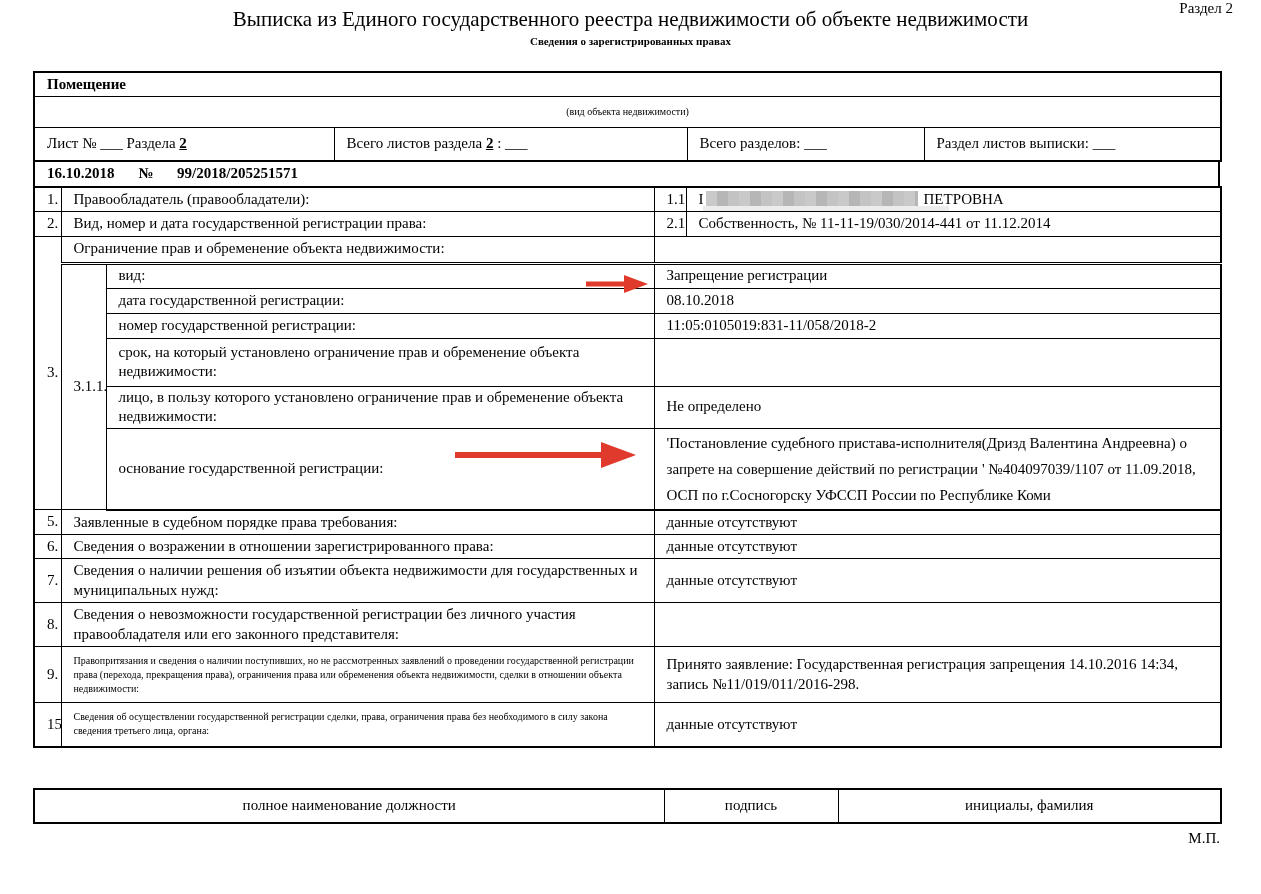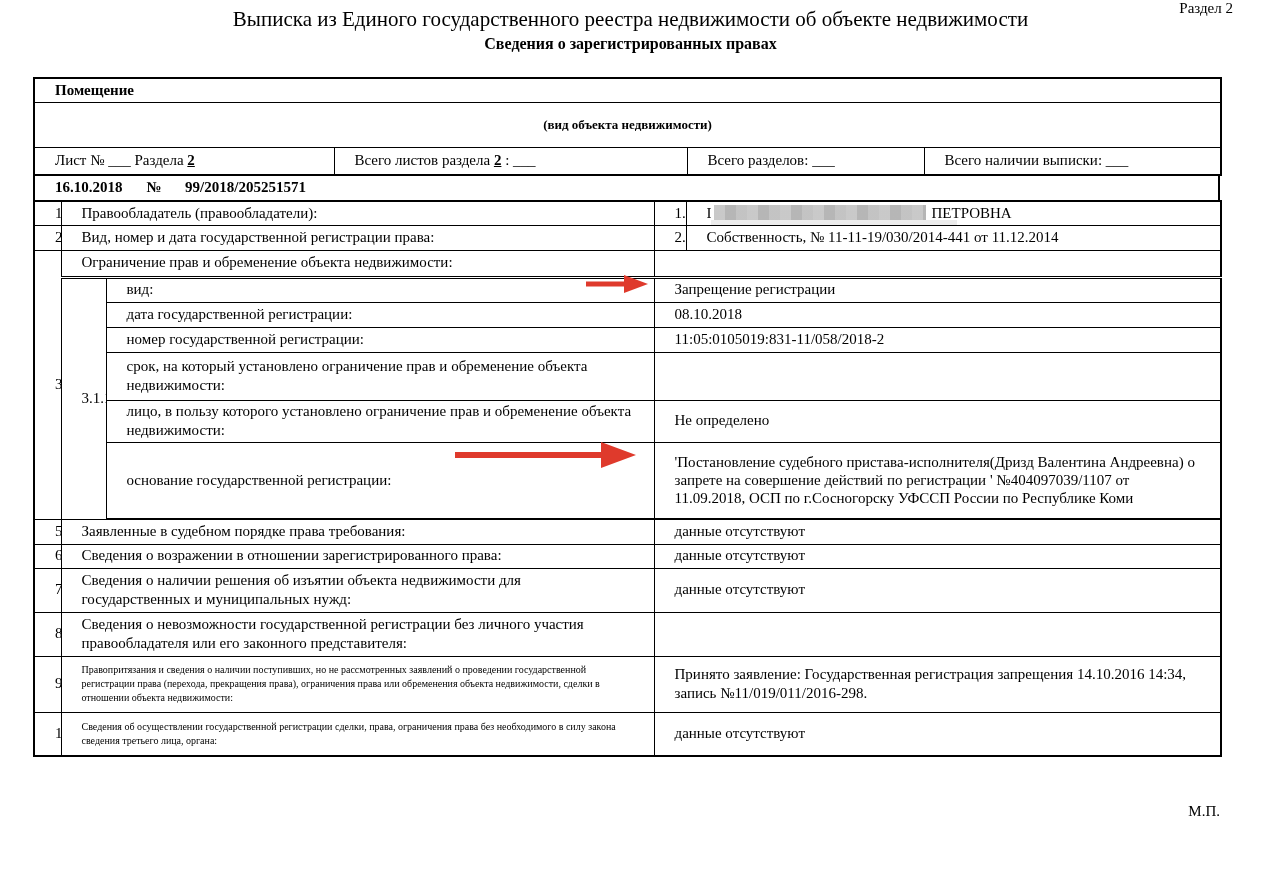--- a/index.html
+++ b/index.html
@@ -7,41 +7,41 @@
   body {
     width:1261px; height:894px; overflow:hidden;
     font-family:"Liberation Serif","DejaVu Serif",serif;
     font-size:15px; color:#000; position:relative;
   }
   .page { position:relative; width:1261px; height:894px; }
 
   .section-label { position:absolute; top:-7px; right:28px; font-size:15px; }
 
   .title    { text-align:center; margin-top:7px; font-size:21px; }
-  .subtitle { text-align:center; margin-top:3px; font-size:16px; font-weight:bold; }
+  .subtitle { text-align:center; margin-top:3px; font-size:11px; font-weight:bold; }
 
   table { border-collapse:collapse; table-layout:fixed; margin-left:33px; width:1187px; }
   table, td { border:1px solid #000; }
   table { border:2px solid #000; }
-  td { padding:1px 20px; vertical-align:middle; overflow:hidden; line-height:1.28; }
+  td { padding:1px 12px; vertical-align:middle; overflow:hidden; line-height:1.28; }
   .stack { margin-top:-2px; }
   .first-tbl { margin-top:24px; }
 
   .bold { font-weight:bold; }
   .center { text-align:center; }
-  .hint-cell { font-size:13px; padding:16px; line-height:12px;font-weight:bold; }
+  .hint-cell { font-size:10px; padding:9px; line-height:12px; }
   .small td.lbl-sm { font-size:10px; line-height:14px; }
 
   .hr14{height:14px} .hr24{height:24px} .hr25{height:25px} .hr26{height:26px}
-  .hr27{height:27px} .hr30{height:28px} .hr42{height:42px} .hr44{height:44px}
+  .hr27{height:27px} .hr30{height:34px} .hr42{height:42px} .hr44{height:44px}
   .hr48{height:48px} .hr56{height:56px} .hr77{height:77px}
 
   .numu { font-weight:bold; text-decoration:underline; }
   .gap-r { margin-right:20px; }
-  .tight { line-height:18px; }
+  .tight { line-height:26px; }
 
   tr.dbl td { border-top:3px double #000; }
   tr.sect-end td { border-bottom:2px solid #000; }
 
   .redact { display:inline-block; position:relative; }
   .redact-name {
     width:212px; height:15px; margin:0 6px 0 2px; vertical-align:-2px;
     background:repeating-linear-gradient(90deg, rgba(0,0,0,0.05) 0 11px, rgba(0,0,0,0.14) 11px 22px, rgba(0,0,0,0.08) 22px 33px), #d4d4d4;
   }
   .redact-name::after {
@@ -95,21 +95,21 @@
         <span>Всего листов раздела</span>
         <span class="numu">2</span>
         <span>:</span>
         <span>___</span>
       </td>
       <td>
         <span>Всего разделов:</span>
         <span>___</span>
       </td>
       <td>
-        <span>Всего наличии выписки:</span>
+        <span>Раздел листов выписки:</span>
         <span>___</span>
       </td>
     </tr>
   </tbody>
     </table>
 
   <table class="stack">
     <tbody>
         <tr class="hr26">
       <td class="bold">
@@ -208,20 +208,25 @@
   </tbody>
     </table>
 
   <table class="sig-tbl">
     <colgroup>
         <col style="width:630px">
         <col style="width:174px">
         <col style="width:383px">
       </colgroup>
     <tbody>
+    <tr class="hr30">
+      <td>полное наименование должности</td>
+      <td>подпись</td>
+      <td>инициалы, фамилия</td>
+    </tr>
   </tbody>
     </table>
 
   <div class="stamp">М.П.</div>
 
   <div class="arrow arrow-1">
     <svg width="62" height="18" viewBox="0 0 62 18">
       <rect x="0" y="6.5" width="42" height="5" fill="#df3a2c"></rect>
       <polygon points="38,0 62,9 38,18" fill="#df3a2c"></polygon>
     </svg>

